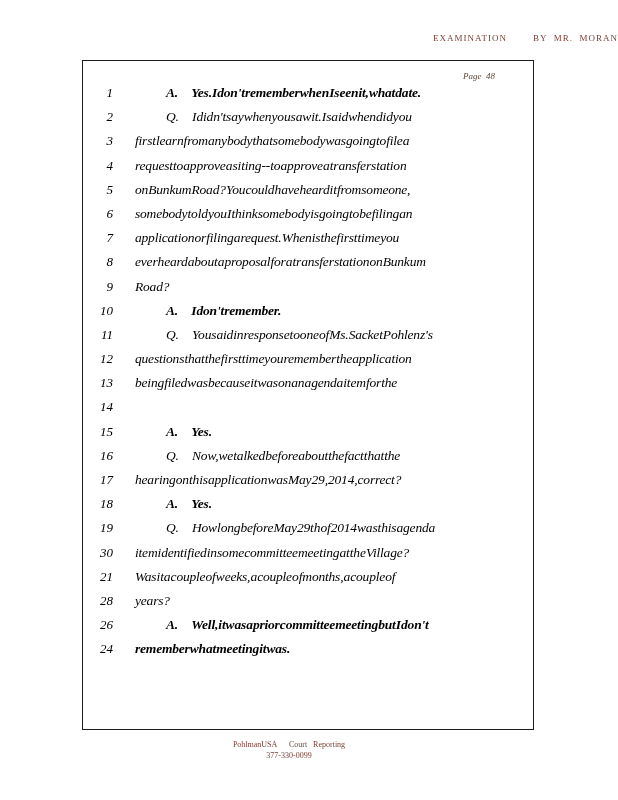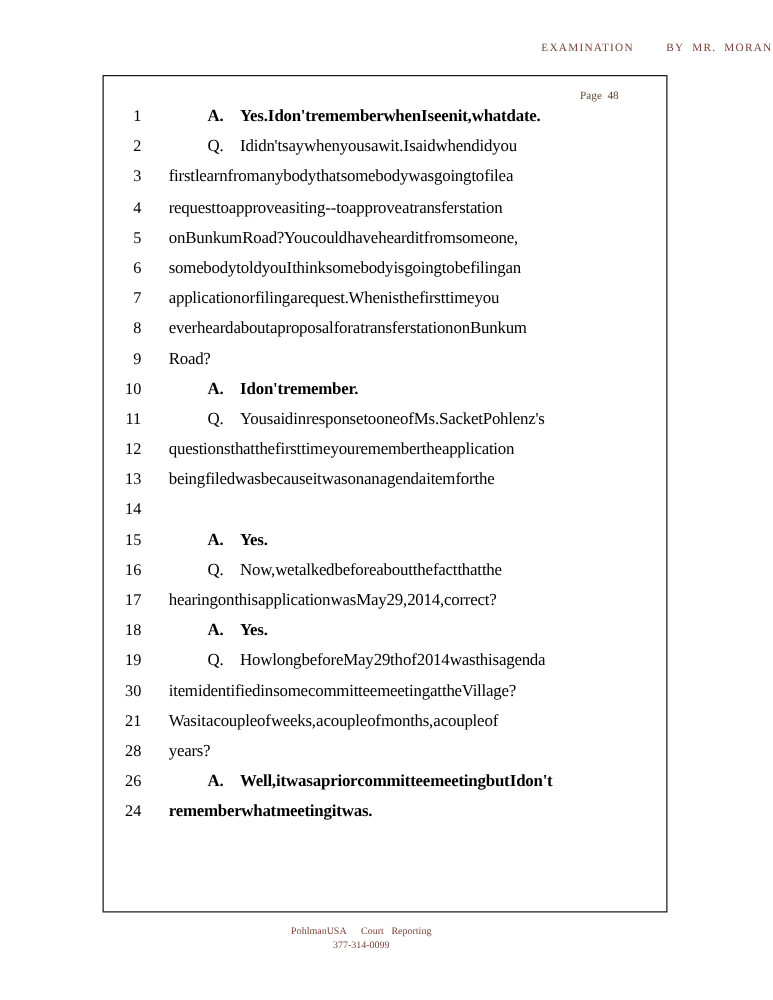--- a/index.html
+++ b/index.html
@@ -20,20 +20,21 @@
     white-space:pre;
     font-family:"Liberation Serif", serif;
   }
   .transcript-box{
     position:absolute;
     left:82px;top:60px;
     width:452px;height:670px;
     border:1px solid #1c1c1c;
     background:#ffffff;
     box-sizing:border-box;
+    font-style:italic;
   }
   .page-label{
     position:absolute;
     top:10px;right:38px;
     font-size:9px;
     color:#5f4a3a;
     white-space:pre;
   }
   .lines{
     position:absolute;
@@ -202,13 +203,13 @@
   </div>
 
   <div class="t-line bold">
     <span class="t-num">24</span>
     <span class="t-text">remember what meeting it was.</span>
   </div>
 </div>
 </div>
 
 <div class="footer l1">PohlmanUSA      Court   Reporting</div>
-<div class="footer l2">377-314-0099</div>
+<div class="footer l2">377-330-0099</div>
 
 </body></html>

